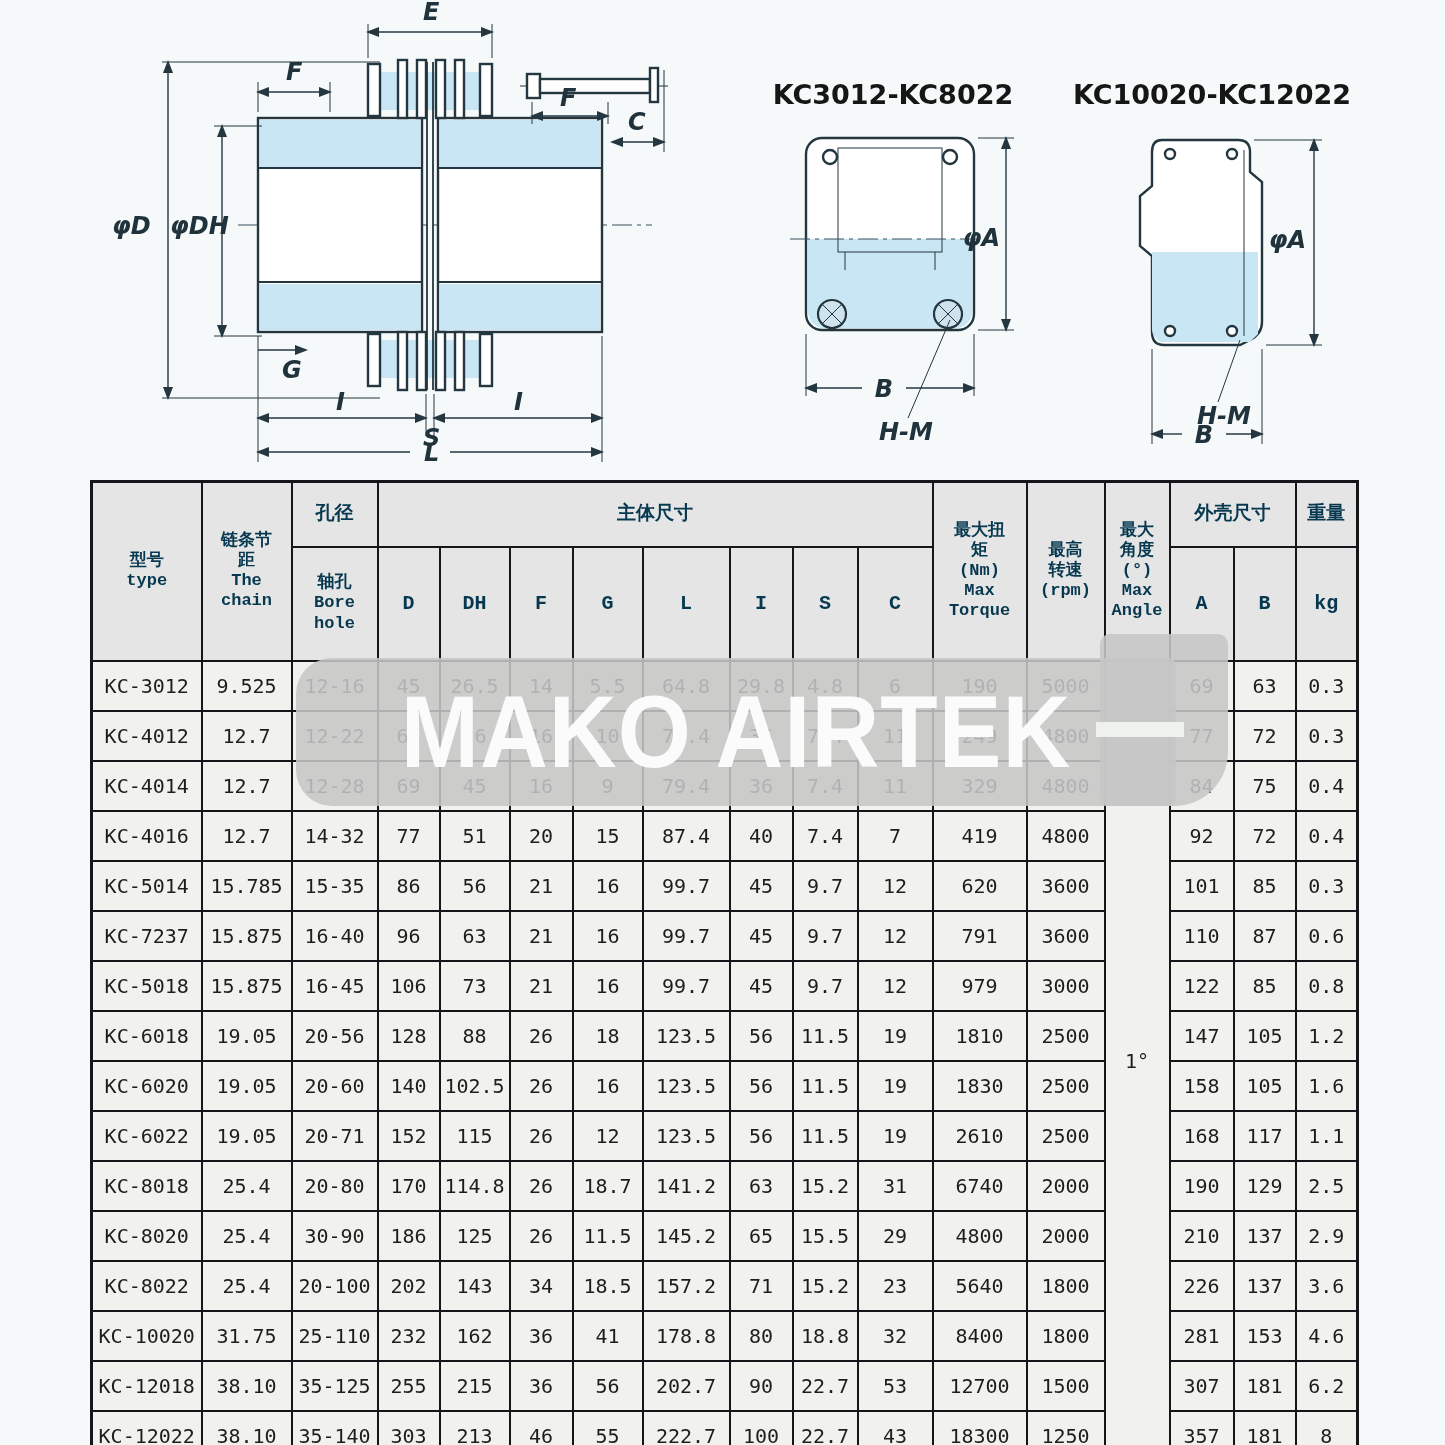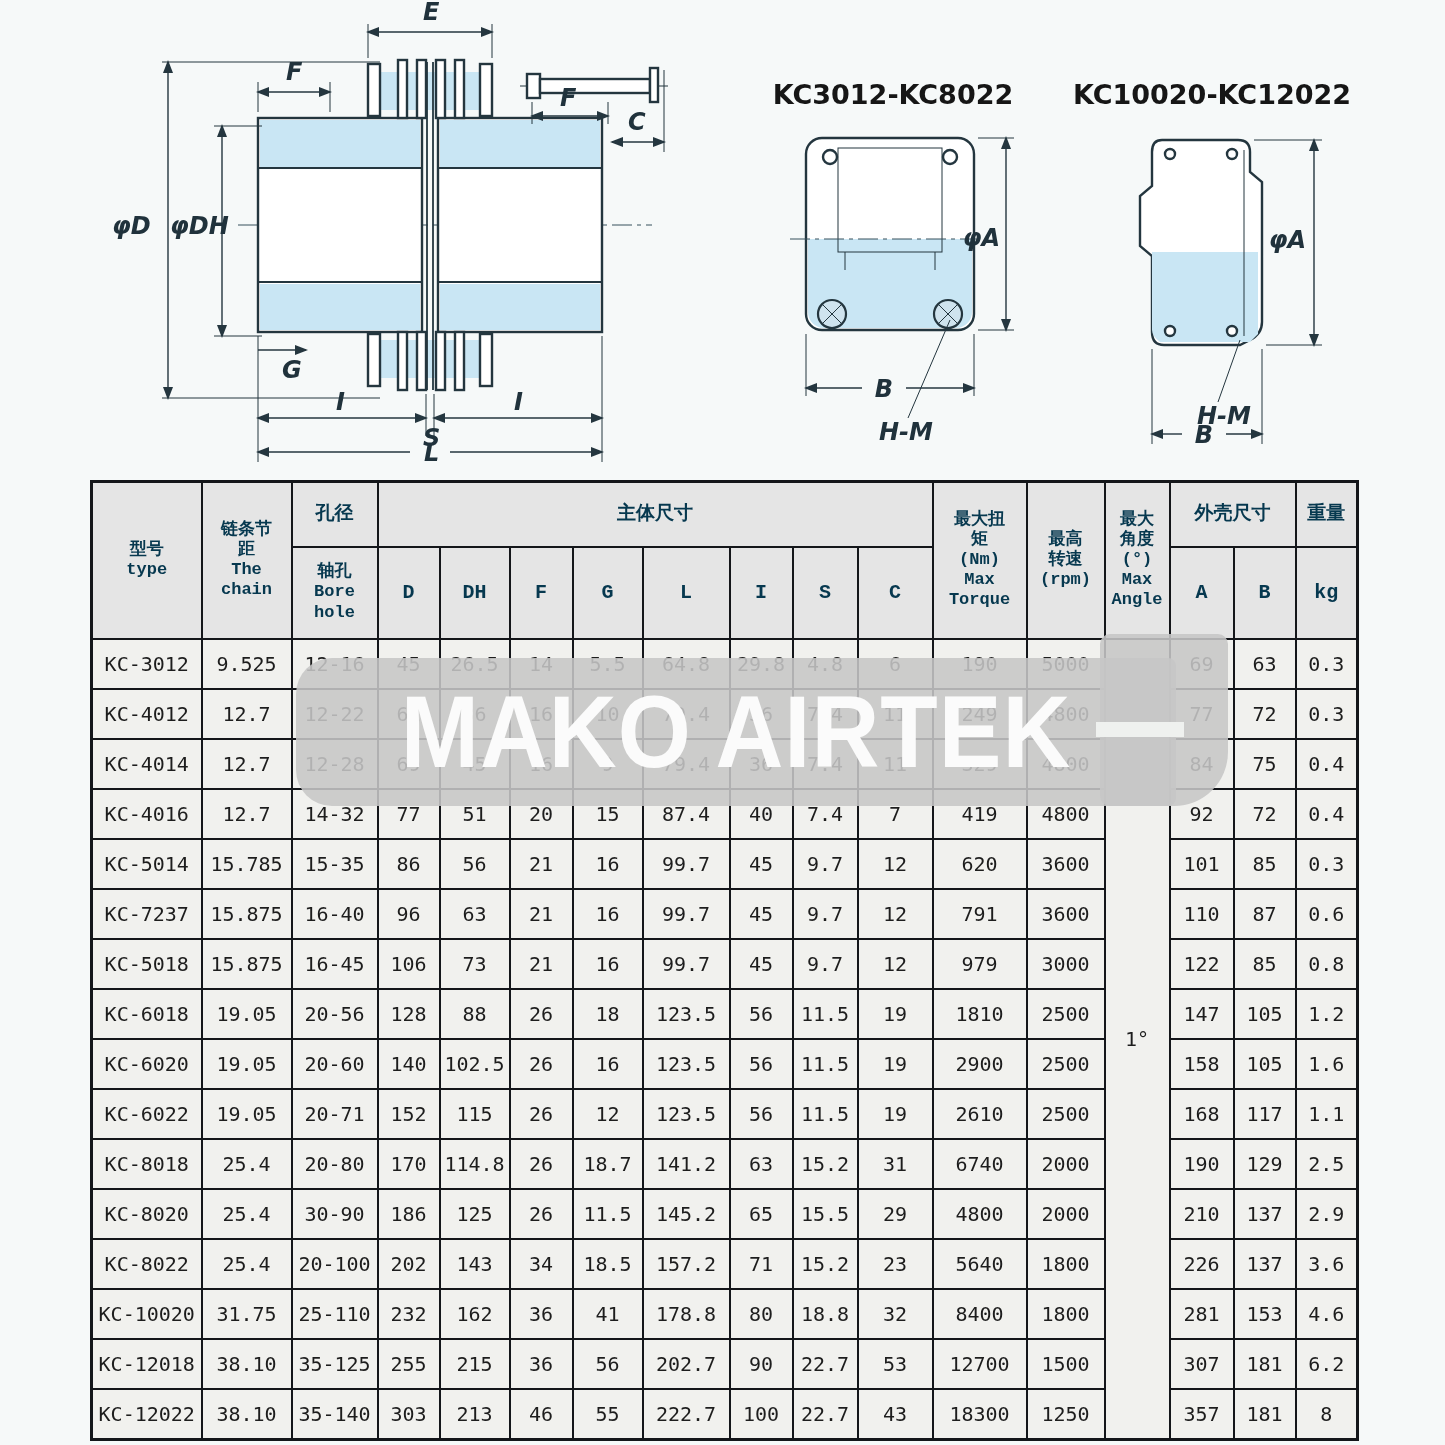--- a/index.html
+++ b/index.html
@@ -26,21 +26,21 @@
   }
   table.spec th, table.spec td {
     border:2px solid #14161a; text-align:center; vertical-align:middle;
     padding:0; overflow:hidden;
   }
   table.spec thead th {
     background:#e5e5e5; color:#06384f; font-weight:bold;
     white-space:pre-line; line-height:1.18; font-size:17px;font-family:Liberation Mono, monospace;
   }
   table.spec thead tr.t1 { height:65px; }
-  table.spec thead tr.t2 { height:92px; }
+  table.spec thead tr.t2 { height:114px; }
   table.spec thead th.grp { font-size:19px; }
   table.spec thead th.sub { font-size:20px; }
   table.spec tbody td {
     background:#f1f1ee; height:48px; color:#1d1d1d;
     font-family:"DejaVu Sans Mono", monospace; font-size:20px;
   }
   .wm { position:absolute; z-index:2; pointer-events:none; }
   .wm-band {
     left:296px; top:658px; width:880px; height:148px;
     background:rgba(198,198,198,0.88);
@@ -432,21 +432,21 @@
           <td>19.05</td>
           <td>20-60</td>
           <td>140</td>
           <td>102.5</td>
           <td>26</td>
           <td>16</td>
           <td>123.5</td>
           <td>56</td>
           <td>11.5</td>
           <td>19</td>
-          <td>2900</td>
+          <td>1830</td>
           <td>2500</td>
           <td>158</td>
           <td>105</td>
           <td>1.6</td>
         </tr>
         <tr>
           <td>KC-6022</td>
           <td>19.05</td>
           <td>20-71</td>
           <td>152</td>

